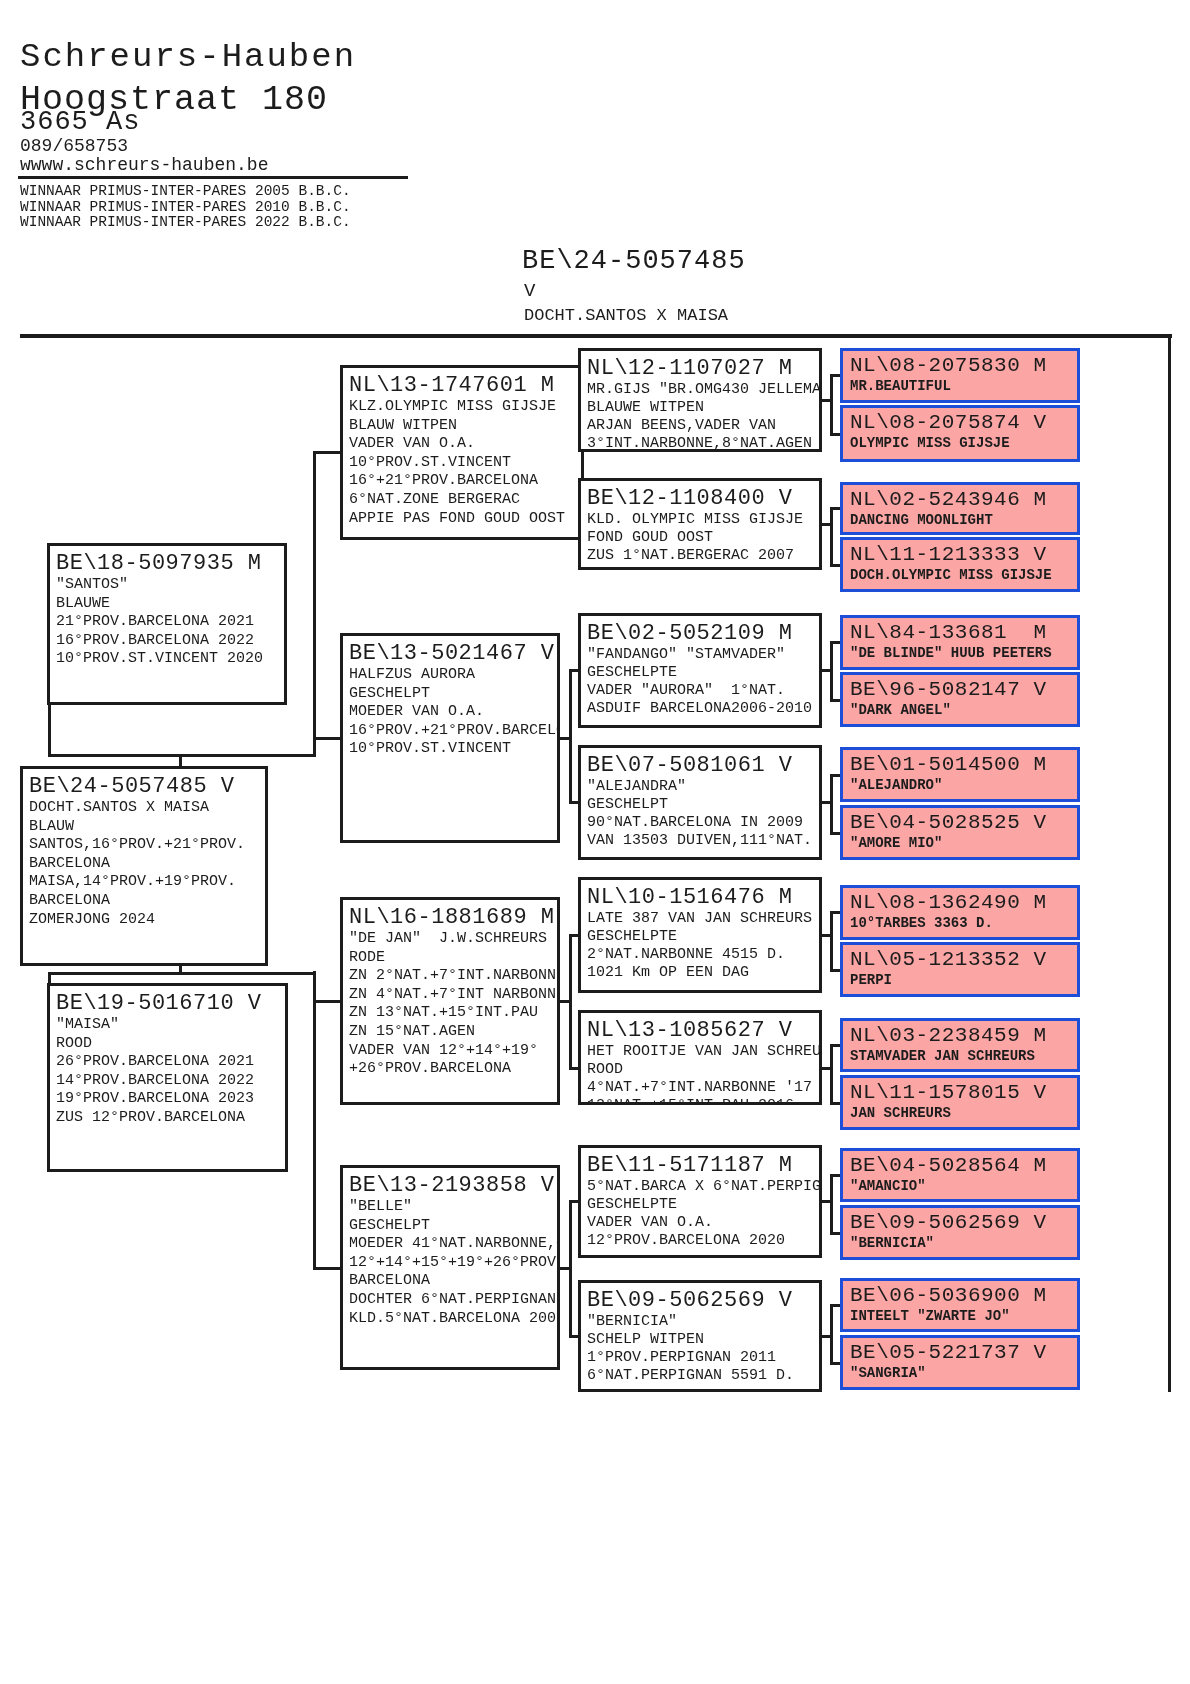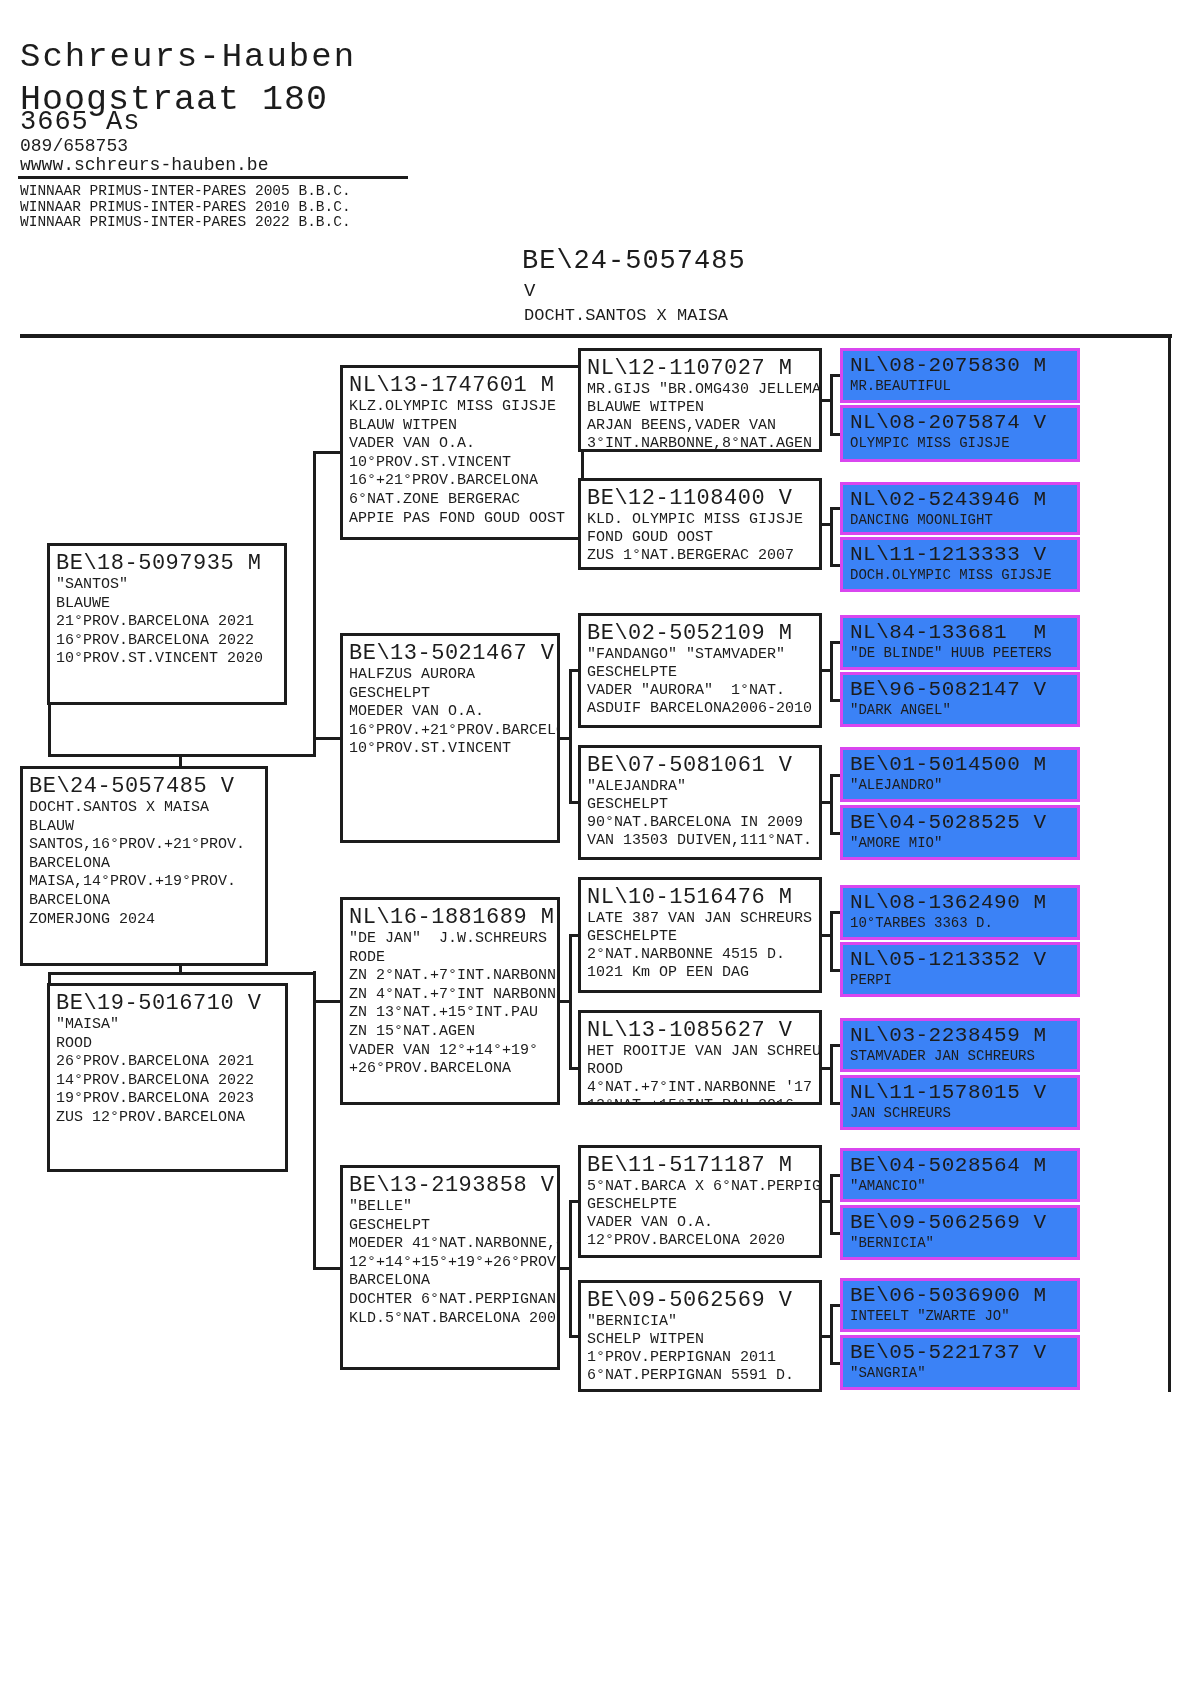--- a/index.html
+++ b/index.html
@@ -25,25 +25,25 @@
   .title-par   { left:524px; top:306px; font-size:17px; white-space:pre; }
   
   .box {
     position:absolute; border:3px solid #1c1c1c; background:#fff;
     padding:5px 6px; overflow:hidden; z-index:2;
   }
   .box-ring { font-size:22px; letter-spacing:0.5px; white-space:pre; line-height:25px; }
   .box-lines div { font-size:15px; line-height:18.6px; white-space:pre; }
   .g3 .box-lines div { line-height:18px; }
   .sbox {
-    position:absolute; border:3px solid #d946ef; background:#3b82f6;
+    position:absolute; border:3px solid #1d4ed8; background:#fca5a5;
     width:240px; padding:3px 7px; overflow:hidden; z-index:2;
   }
   .sbox-ring { font-size:21px; letter-spacing:0.5px; white-space:pre; line-height:24px; }
-  .sbox-name { font-size:14px; white-space:pre; line-height:17px; }
+  .sbox-name { font-size:14px; white-space:pre; line-height:17px;font-weight:bold; }
   #connectors { position:absolute; left:0; top:0; z-index:1; }
   #connectors line { stroke:#1c1c1c; stroke-width:3; }
   #connectors line.thick { stroke-width:4; }
 </style>
 </head>
 <body>
 
 <svg id="connectors" width="1190" height="1684" shape-rendering="crispEdges">
   <line class="thick" x1="20" y1="336" x2="1172" y2="336"></line>
   <line x1="1169" y1="334" x2="1169" y2="1392"></line>

